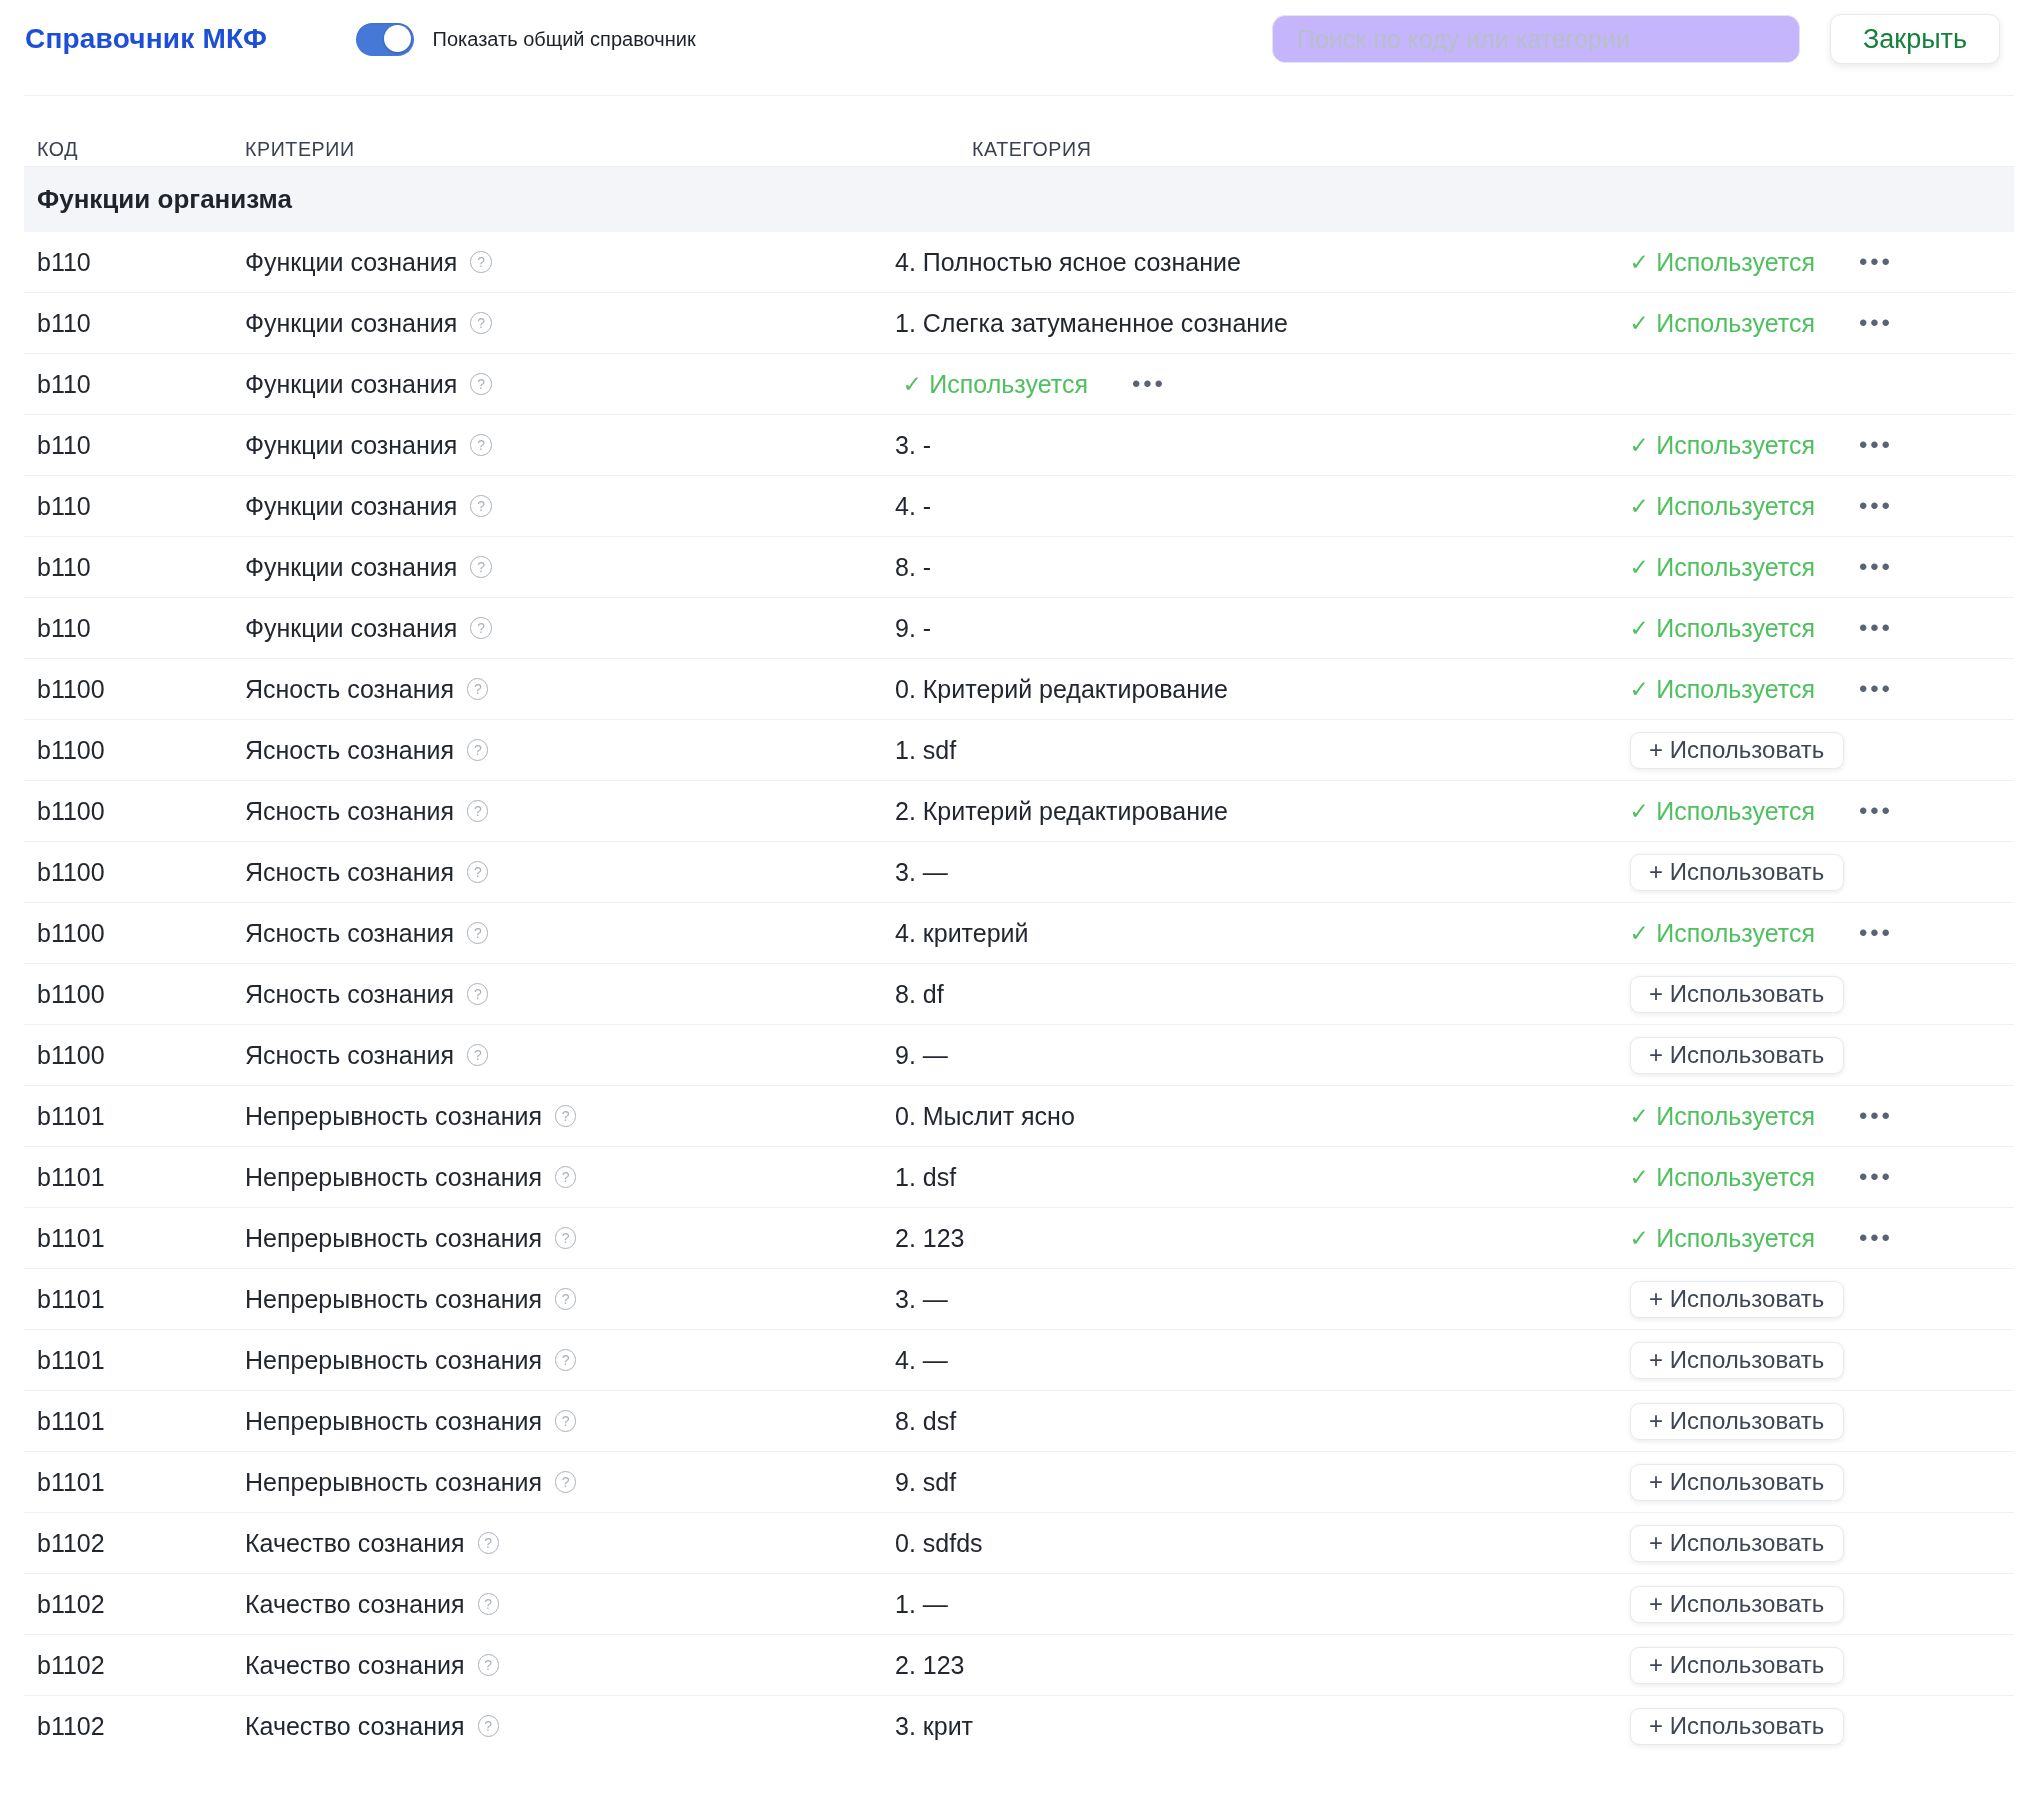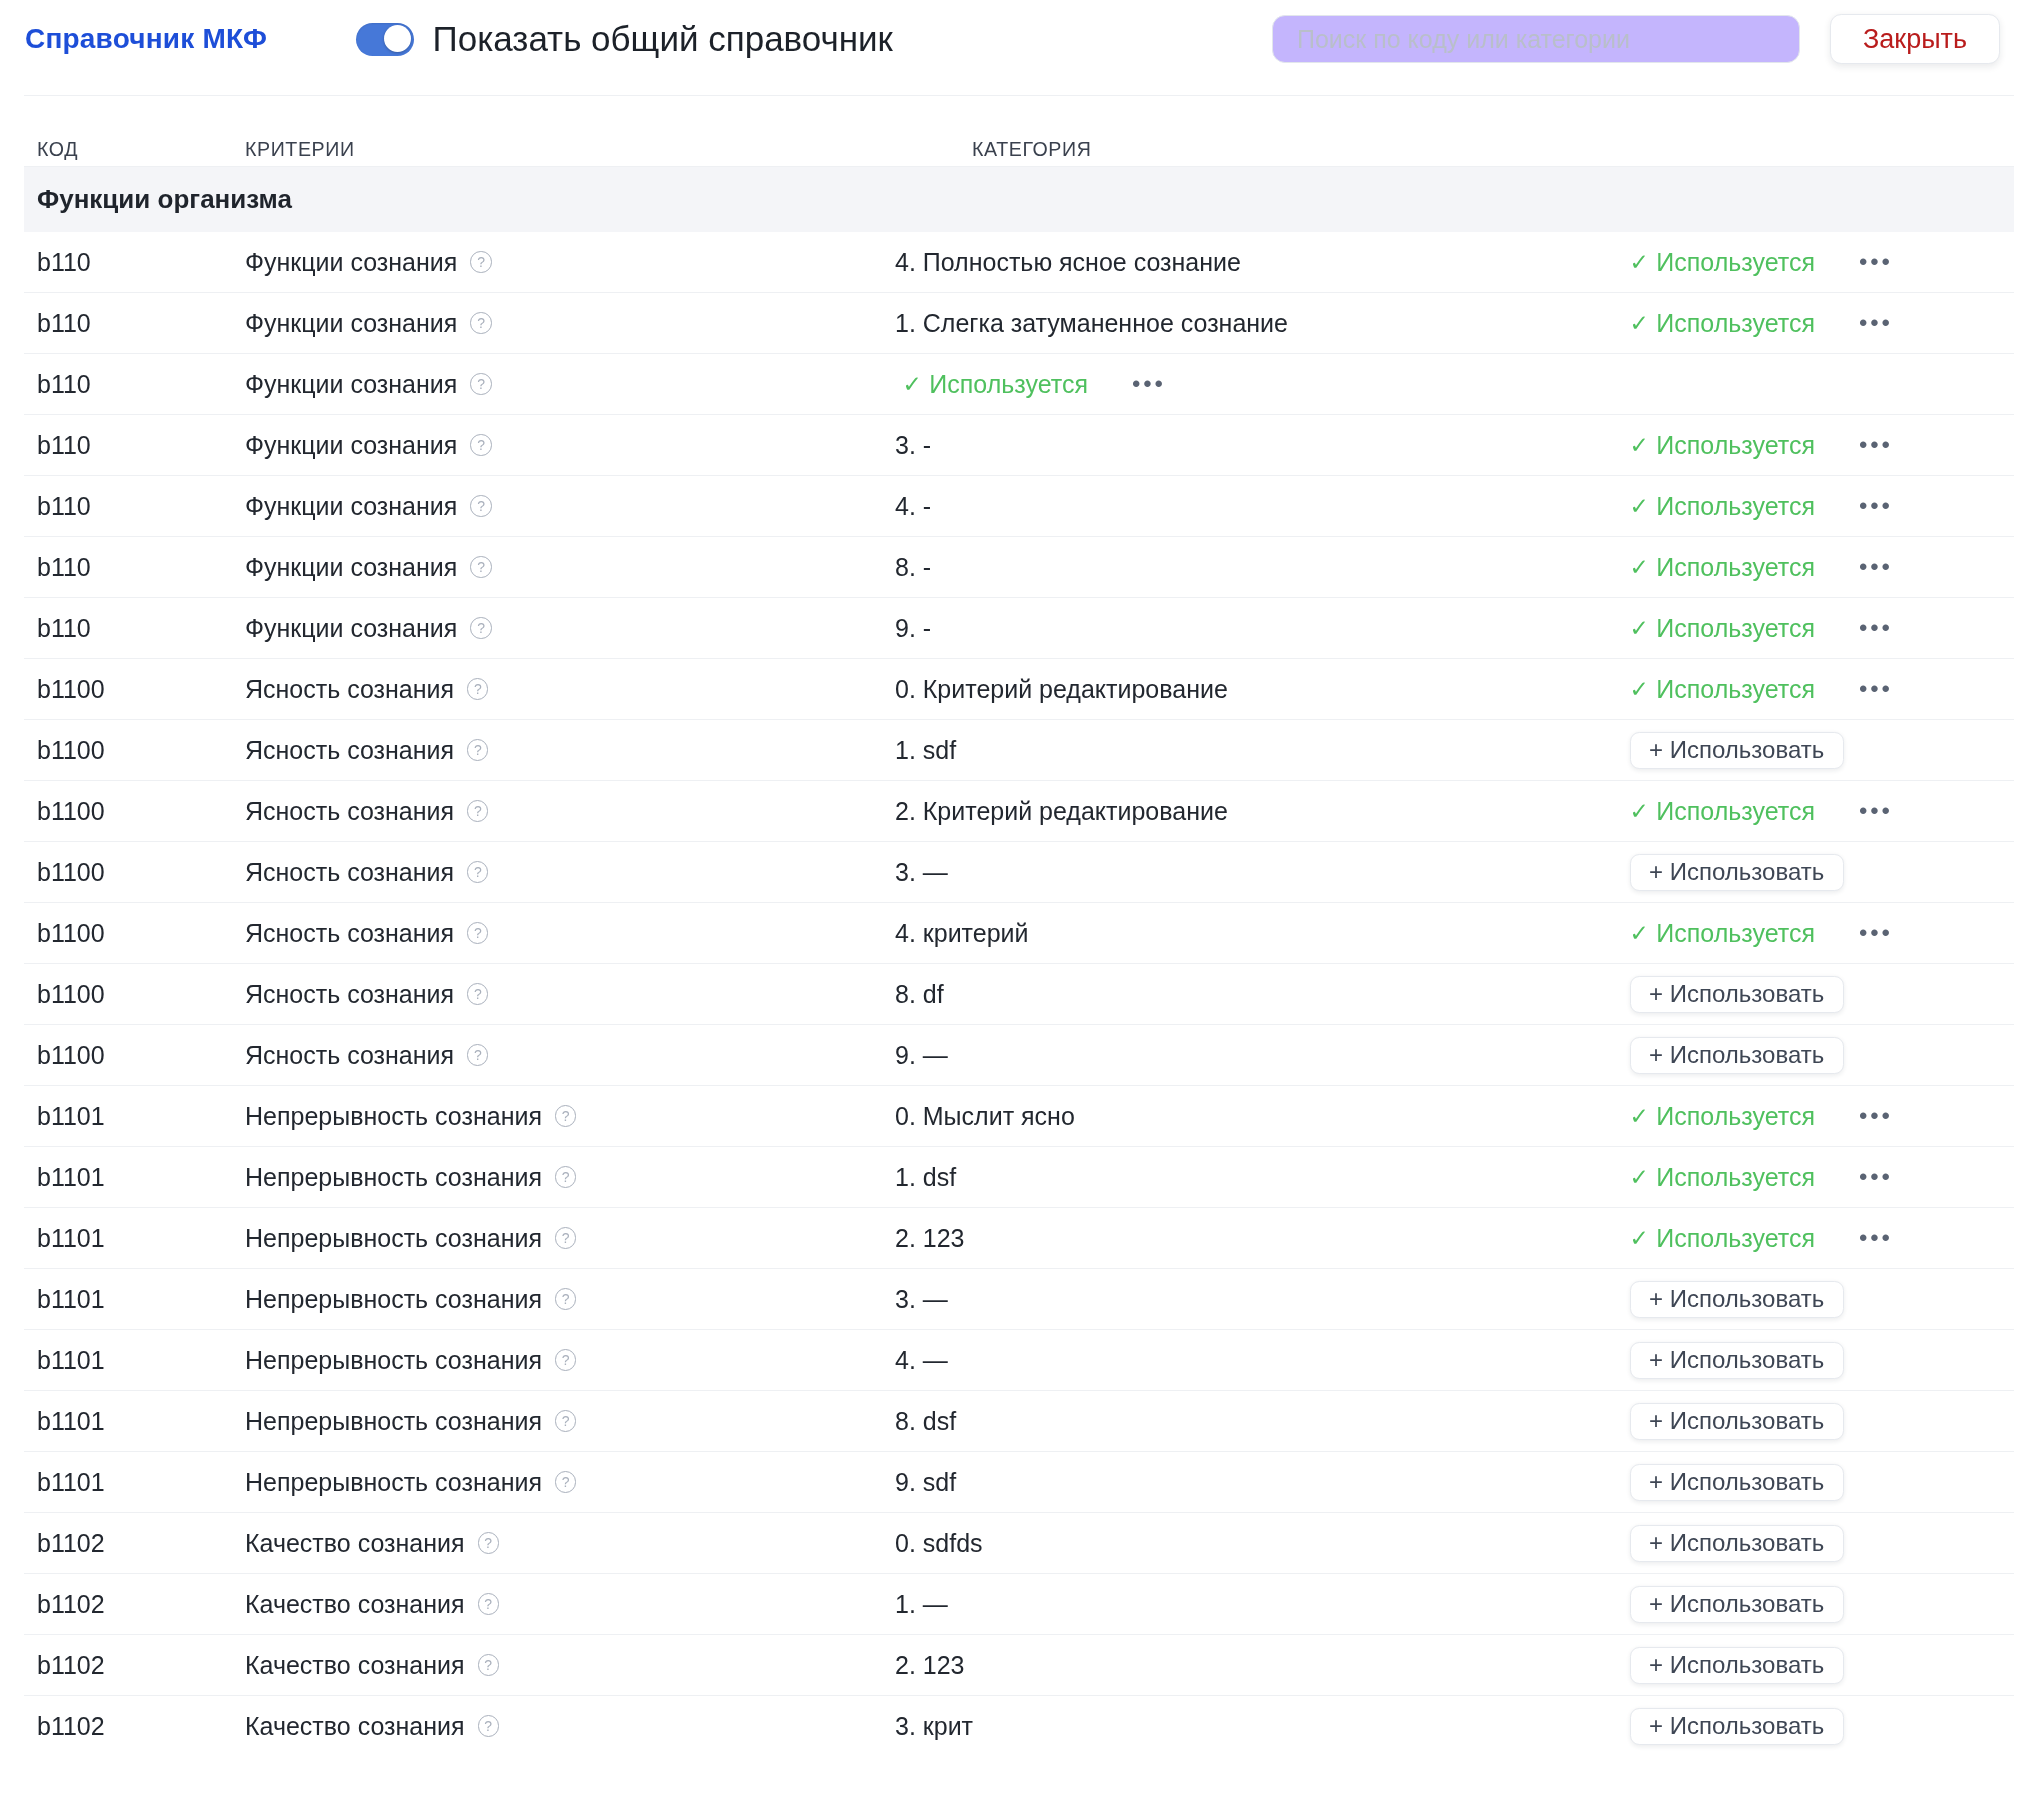--- a/index.html
+++ b/index.html
@@ -9,27 +9,27 @@
   
   .topbar { height:95px; display:flex; align-items:center;
     padding:0 38px 17px 25px; }
   .title { font-size:28px; font-weight:700; color:#1d4ed8; letter-spacing:0.2px; }
   .toggle-group { display:flex; align-items:center; margin-left:89px; }
   .toggle { position:relative; width:58px; height:33px; border-radius:17px;
     background:#4678d8; border:none; cursor:pointer; flex:0 0 auto;
     box-shadow:inset 0 0.9px 1.9px rgba(0,0,0,.08); }
   .toggle .knob { position:absolute; top:2.8px; right:2.8px; width:27px; height:27px;
     border-radius:50%; background:#ffffff; box-shadow:0 0.9px 2.8px rgba(0,0,0,.25); }
-  .toggle-label { margin-left:18.6px; font-size:35px; color:#1c2129; }
+  .toggle-label { margin-left:18.6px; font-size:20px; color:#1c2129; }
   .search { margin-left:auto; width:528px; height:48px; border:1.9px solid #e2e6ec;
     border-radius:13px; padding:0 24px; font-size:25px; color:#2a3140;
     font-family:inherit; outline:none; background:#c4b5fd; }
   .search::placeholder { color:#b9bfca; }
   .close-btn { margin-left:30px; height:50px; padding:0 32px; background:#fff;
-    border:1.9px solid #e6e9ee; border-radius:11.2px; font-size:27px; color:#b91c1c;
+    border:1.9px solid #e6e9ee; border-radius:11.2px; font-size:27px; color:#15803d;
     font-family:inherit; cursor:pointer; box-shadow:0 2.8px 7.5px rgba(25,32,45,.09); }
 
   
   .table-area { margin:0 24px; border-top:1.9px solid #eef0f3; height:1656px;
     overflow:hidden; }
   .thead { display:flex; align-items:center; height:71px;
     border-bottom:1.9px solid #eef0f3; }
   .th { font-size:19.6px; color:#3a414e; letter-spacing:0.6px; font-weight:400; }
   .section-row { display:flex; align-items:center; height:65px; background:#f4f5f8; }
   .section-title { font-size:26px; font-weight:700; color:#1f242c; padding-left:13px; }

